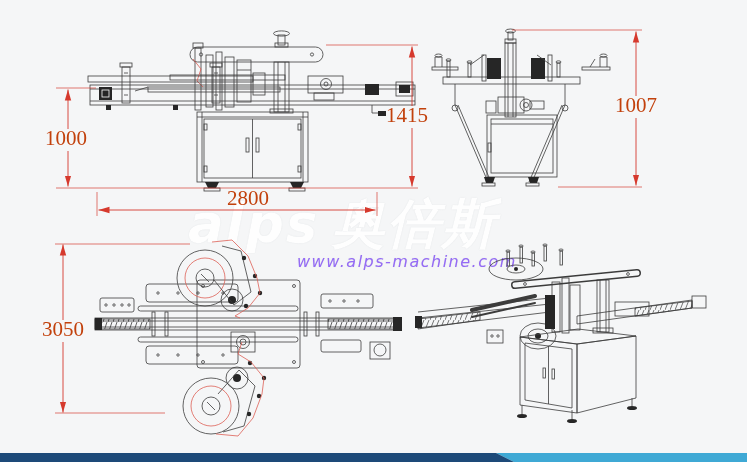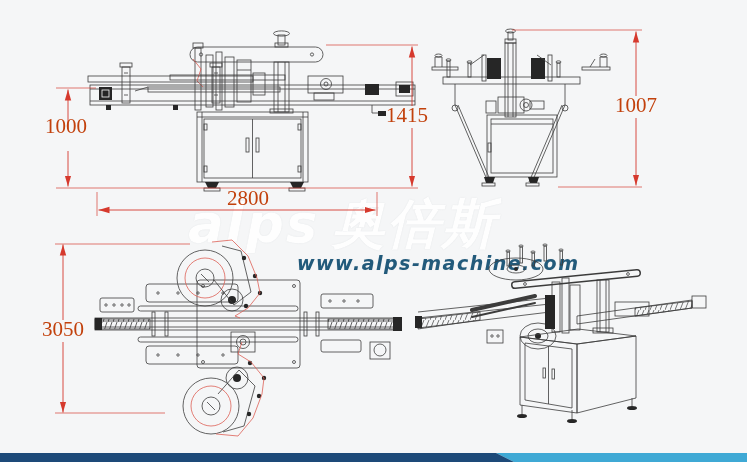--- a/index.html
+++ b/index.html
@@ -4,23 +4,23 @@
 <style>
   html,body{margin:0;padding:0;}
   body{width:747px;height:462px;position:relative;overflow:hidden;
        background:#f5f6f7;font-family:"Liberation Sans",sans-serif;}
   .abs{position:absolute;}
   
   #watermark{left:188px;top:192px;z-index:1;color:#ffffff;opacity:.93;
              font-family:"DejaVu Sans",sans-serif;font-style:italic;font-weight:bold;
              font-size:53px;line-height:64px;letter-spacing:2px;white-space:nowrap;
              text-shadow:0 0 1px rgba(175,182,188,.45);}
-  #watermark-url{left:297px;top:252px;z-index:1;color:#0c4a6e;opacity:.9;
-             font-family:"DejaVu Sans",sans-serif;font-style:italic;font-weight:bold;
-             font-size:19px;letter-spacing:1.5px;white-space:nowrap;
+  #watermark-url{left:297px;top:252px;z-index:1;color:#8b5cf6;opacity:.9;
+             font-family:"DejaVu Sans",sans-serif;font-style:italic;font-weight:normal;
+             font-size:16px;letter-spacing:1.5px;white-space:nowrap;
              text-shadow:0 0 1px rgba(175,182,188,.4);}
   svg.view{position:absolute;z-index:2;overflow:visible;}
   #dims{position:absolute;left:0;top:0;z-index:3;pointer-events:none;}
   .dim-label{position:absolute;z-index:4;transform:translateX(-50%);
              font-family:"Liberation Serif",serif;font-size:21px;line-height:21px;
              color:#c2410c;white-space:nowrap;}
   
   .s{stroke:#3c3c3c;stroke-width:.8;fill:none;}
   .s .dk{fill:#262626;stroke:none;}
   .rd{stroke:#dd6055;stroke-width:.8;fill:none;}
@@ -348,21 +348,21 @@
   <line class="dimln" x1="237" y1="210" x2="98.5" y2="210" marker-end="url(#arw)"></line>
   <line class="dimln" x1="237" y1="210" x2="375.5" y2="210" marker-end="url(#arw)"></line>
 
   <line class="dimln" x1="636" y1="96" x2="636" y2="31.5" marker-end="url(#arw)"></line>
   <line class="dimln" x1="636" y1="118" x2="636" y2="185.5" marker-end="url(#arw)"></line>
 
   <line class="dimln" x1="63" y1="320" x2="63" y2="244.5" marker-end="url(#arw)"></line>
   <line class="dimln" x1="63" y1="342" x2="63" y2="412.5" marker-end="url(#arw)"></line>
 </svg>
 
-<span class="dim-label" style="left:66px;top:116px">1000</span>
+<span class="dim-label" style="left:66px;top:128px">1000</span>
 <span class="dim-label" style="left:407px;top:105px">1415</span>
 <span class="dim-label" style="left:248px;top:188px">2800</span>
 <span class="dim-label" style="left:636px;top:95px">1007</span>
 <span class="dim-label" style="left:63px;top:319px">3050</span>
 
 <svg id="footer-band" width="747" height="12" viewBox="0 0 747 12">
   <polygon points="496,3 747,3 747,12 514,12" fill="#3fa9d5"></polygon>
   <polygon points="0,3 496,3 514,12 0,12" fill="#1d4a79"></polygon>
 </svg>
 

